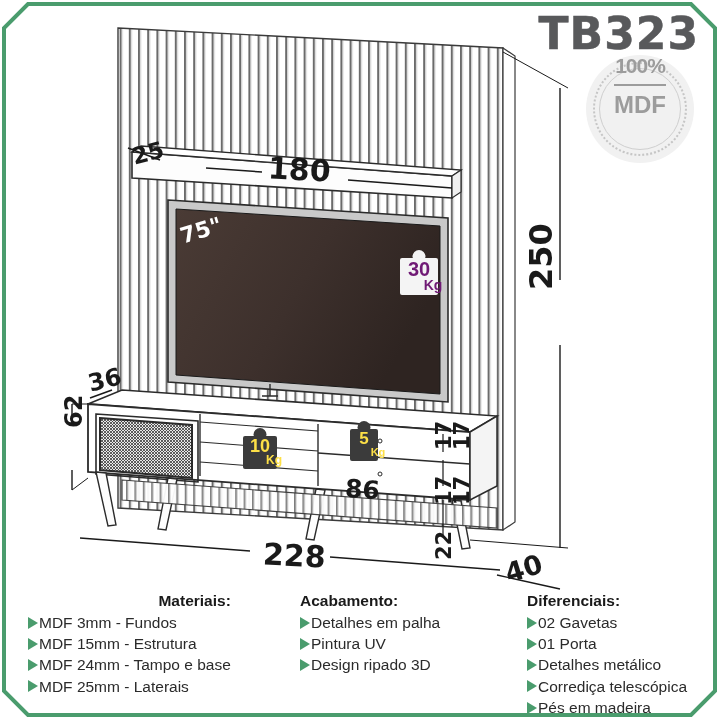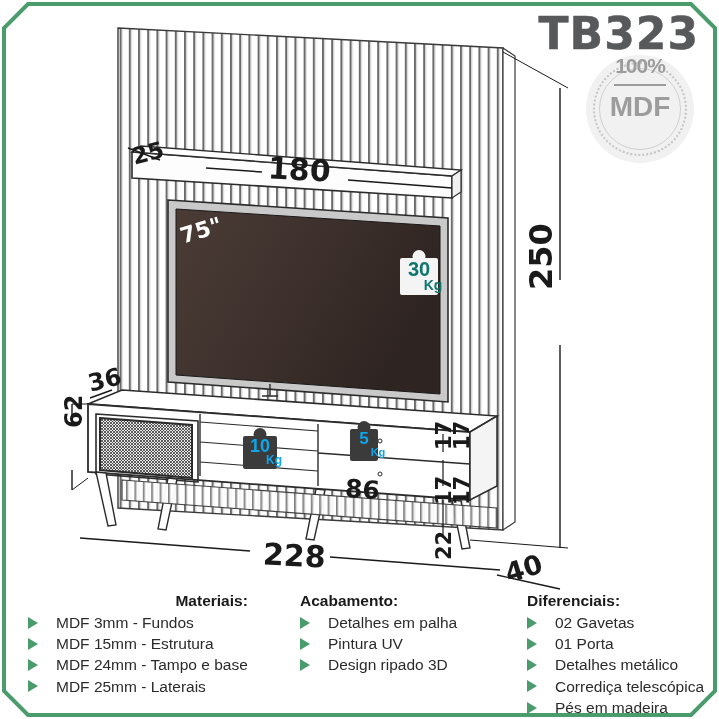--- a/index.html
+++ b/index.html
@@ -35,70 +35,70 @@
     position:absolute;inset:13px;border-radius:50%;
     border:1.5px solid #cfcfcf;
   }
   .seal .txt{
     position:absolute;inset:0;display:flex;flex-direction:column;
     align-items:center;
     color:#9c9c9c;font-weight:bold;line-height:1;gap:6px;
   }
   .seal .t1{font-size:21px;letter-spacing:-1px;}
   .seal .rule{width:52px;height:2px;background:#9c9c9c;margin:2px 0 1px;}
-  .seal .t2{font-size:28px;letter-spacing:0px;}
+  .seal .t2{font-size:24px;letter-spacing:0px;}
 
   
   .drawing{position:absolute;left:0;top:0;width:719px;height:600px;}
 
   
   .dim{
     position:absolute;
     font-family:"DejaVu Sans",sans-serif;
     font-weight:bold;color:#1a1a1a;
     white-space:nowrap;
   }
 
   
   .kgbadge{position:absolute;}
   .kgbadge .knob{
     position:absolute;left:50%;top:0;transform:translateX(-50%);
     width:13px;height:13px;border-radius:50%;background:#3b3b3b;
   }
   .kgbadge .body{
     position:absolute;top:8px;left:0;width:100%;
-    background:#3b3b3b;color:#0ea5e9;
+    background:#3b3b3b;color:#fde047;
     border-radius:2px;
     display:flex;flex-direction:column;align-items:center;
     justify-content:center;line-height:0.95;padding:2px 0 3px;
     box-sizing:border-box;
   }
   .kgbadge.w30{width:38px;}
   .kgbadge.w30 .body{font-size:20px;}
   .kgbadge.w30 .body .u{font-size:14px;}
   .kgbadge.w10{width:34px;}
   .kgbadge.w10 .body{font-size:18px;}
   .kgbadge.w10 .body .u{font-size:12px;}
   .kgbadge.w5{width:28px;}
   .kgbadge.w5 .body{font-size:17px;}
   .kgbadge.w5 .body .u{font-size:11px;}
   .kgbadge .body .n{font-weight:bold;}
   .kgbadge .body .u{font-weight:bold;padding-left:28px;}
   .kgbadge.white .knob{background:#f4f4f4;}
-  .kgbadge.white .body{background:#f4f4f4;color:#0f766e;text-align:right;}
+  .kgbadge.white .body{background:#f4f4f4;color:#701a75;text-align:right;}
 
   
   .info{position:absolute;left:0;top:592px;width:719px;height:127px;}
   .col{position:absolute;top:0;}
   .col h4{
     margin:0 0 2px 0;font-size:15.5px;font-weight:bold;color:#1a1a1a;
   }
   .col ul{list-style:none;margin:0;padding:0;}
   .col li{
-    display:flex;align-items:center;gap:18px;
+    display:flex;align-items:center;gap:1px;
     font-size:15.5px;color:#2b2b2b;line-height:1.37;
   }
   .tri{
     width:0;height:0;flex:0 0 auto;
     border-left:10px solid #4a9c6d;
     border-top:6px solid transparent;
     border-bottom:6px solid transparent;
   }
   .col.c1{left:28px;text-align:right;}
   .col.c2{left:300px;}

